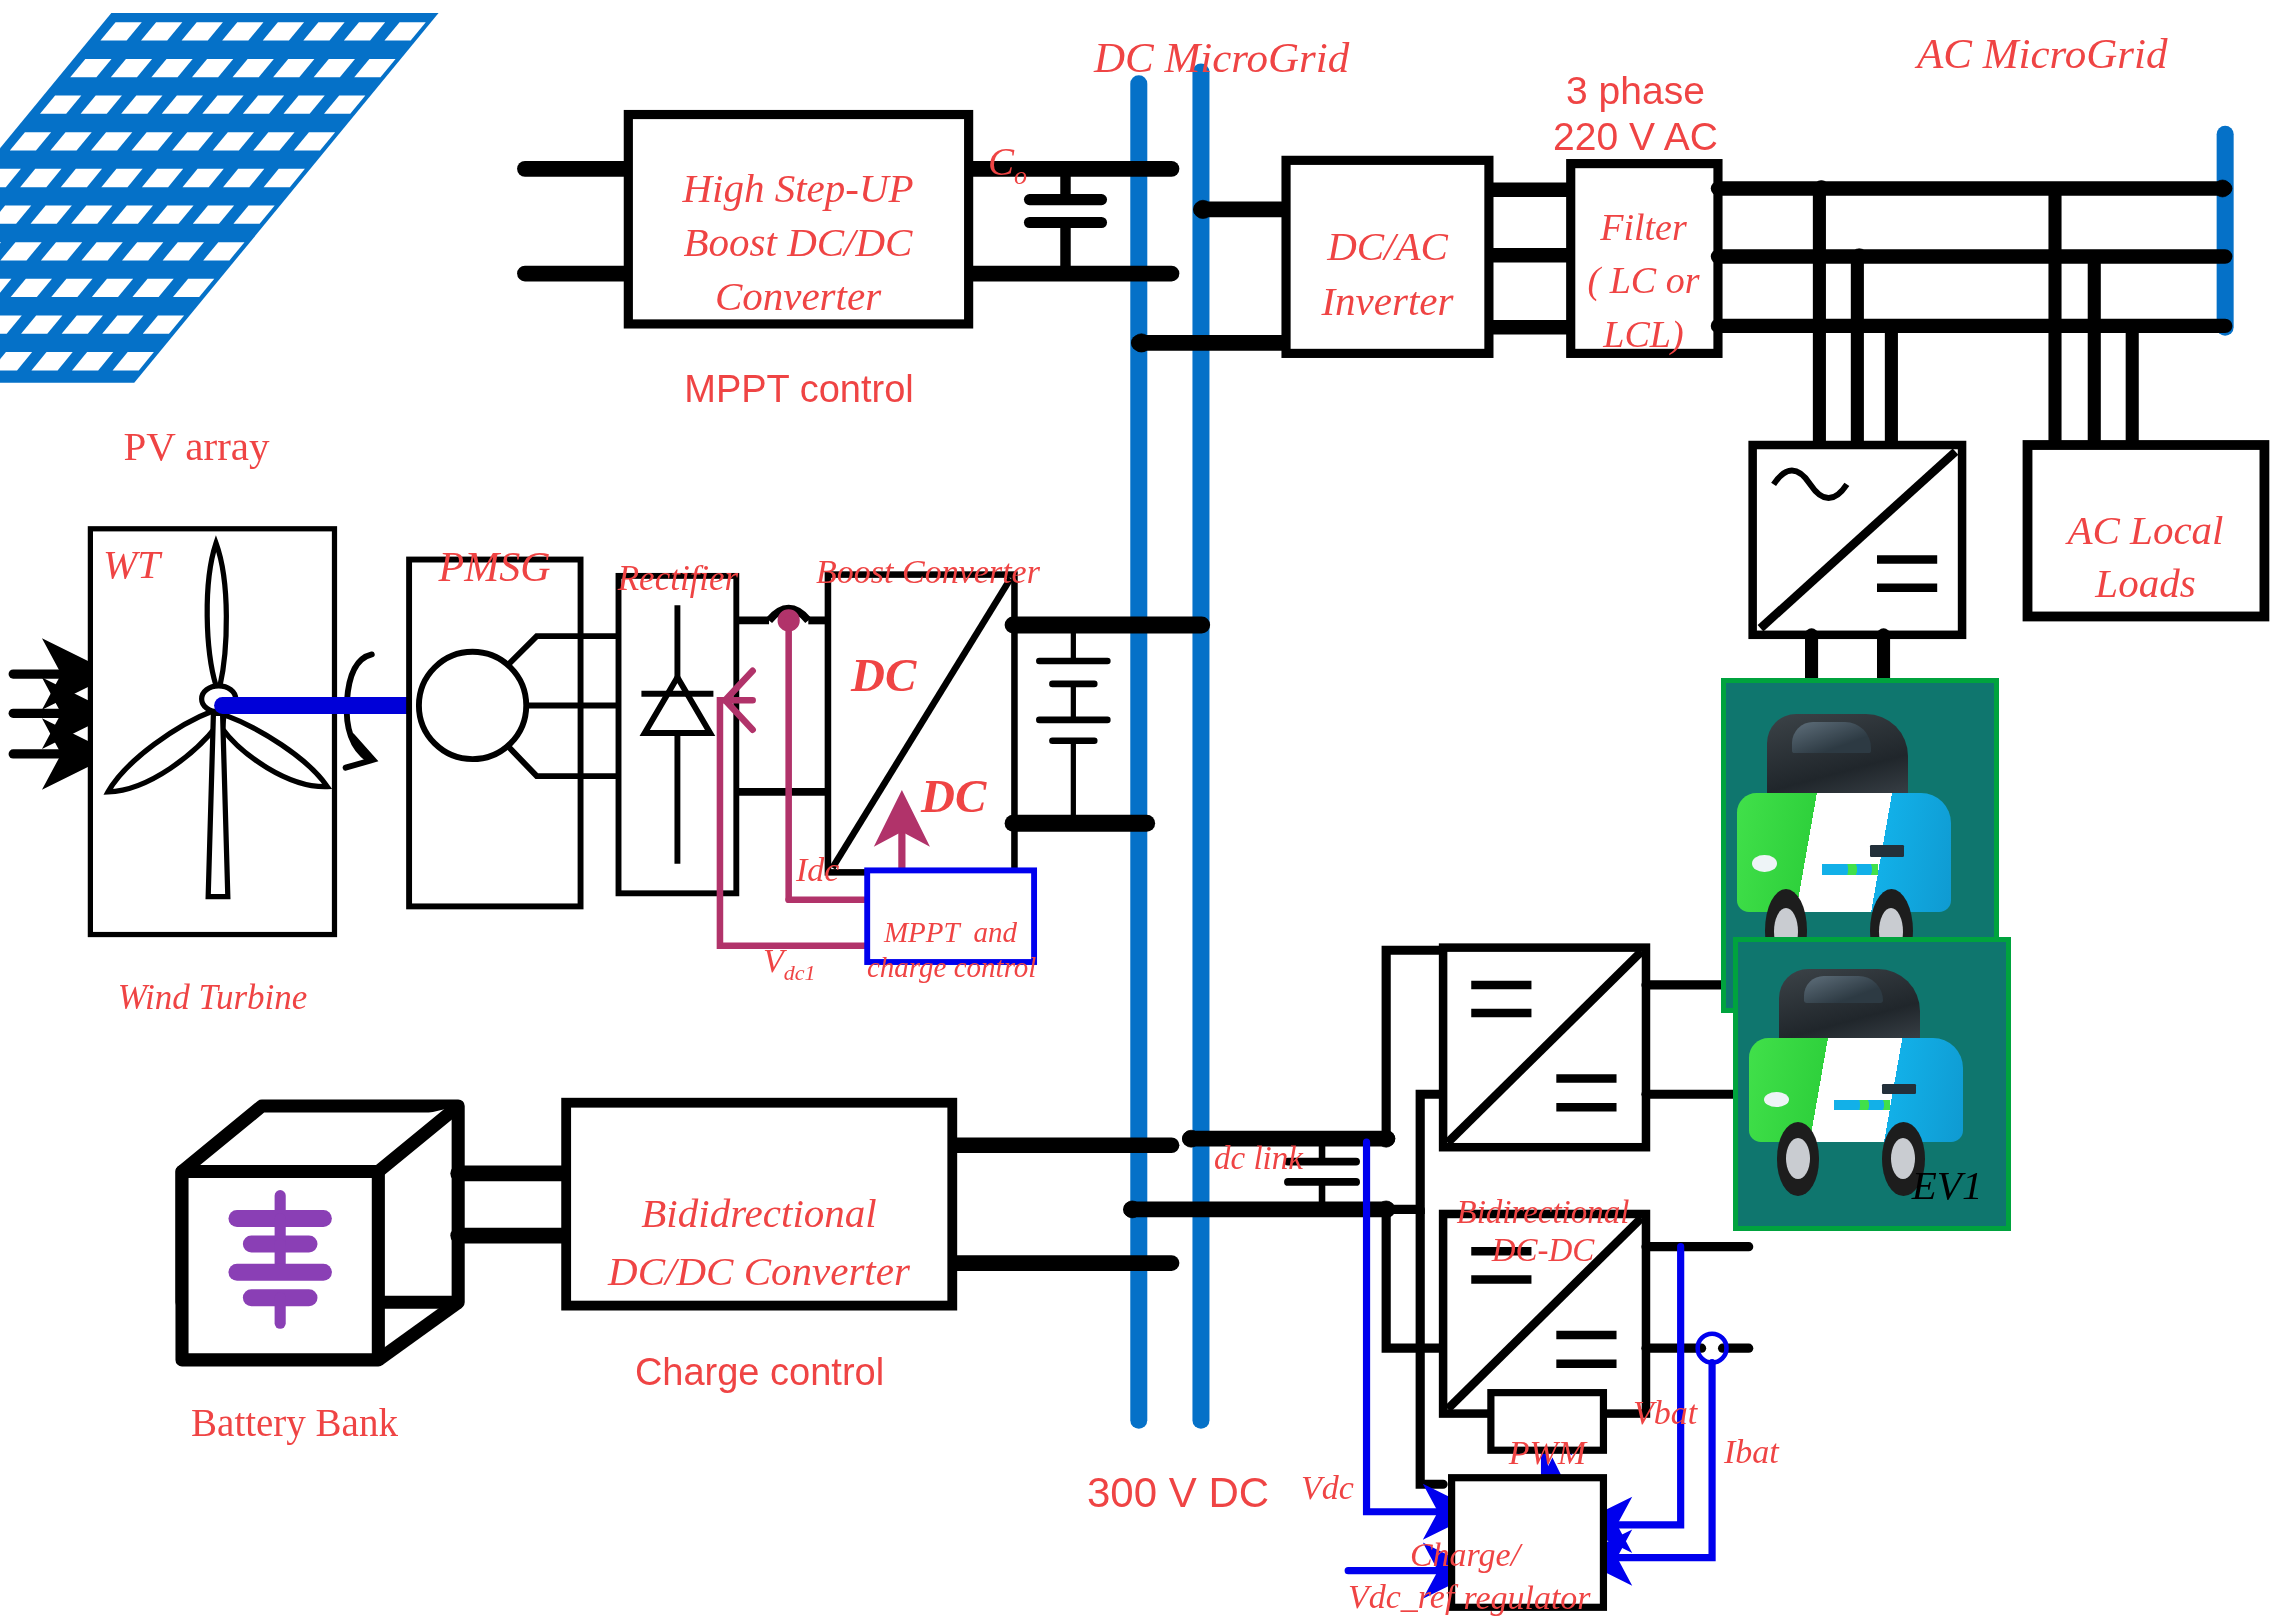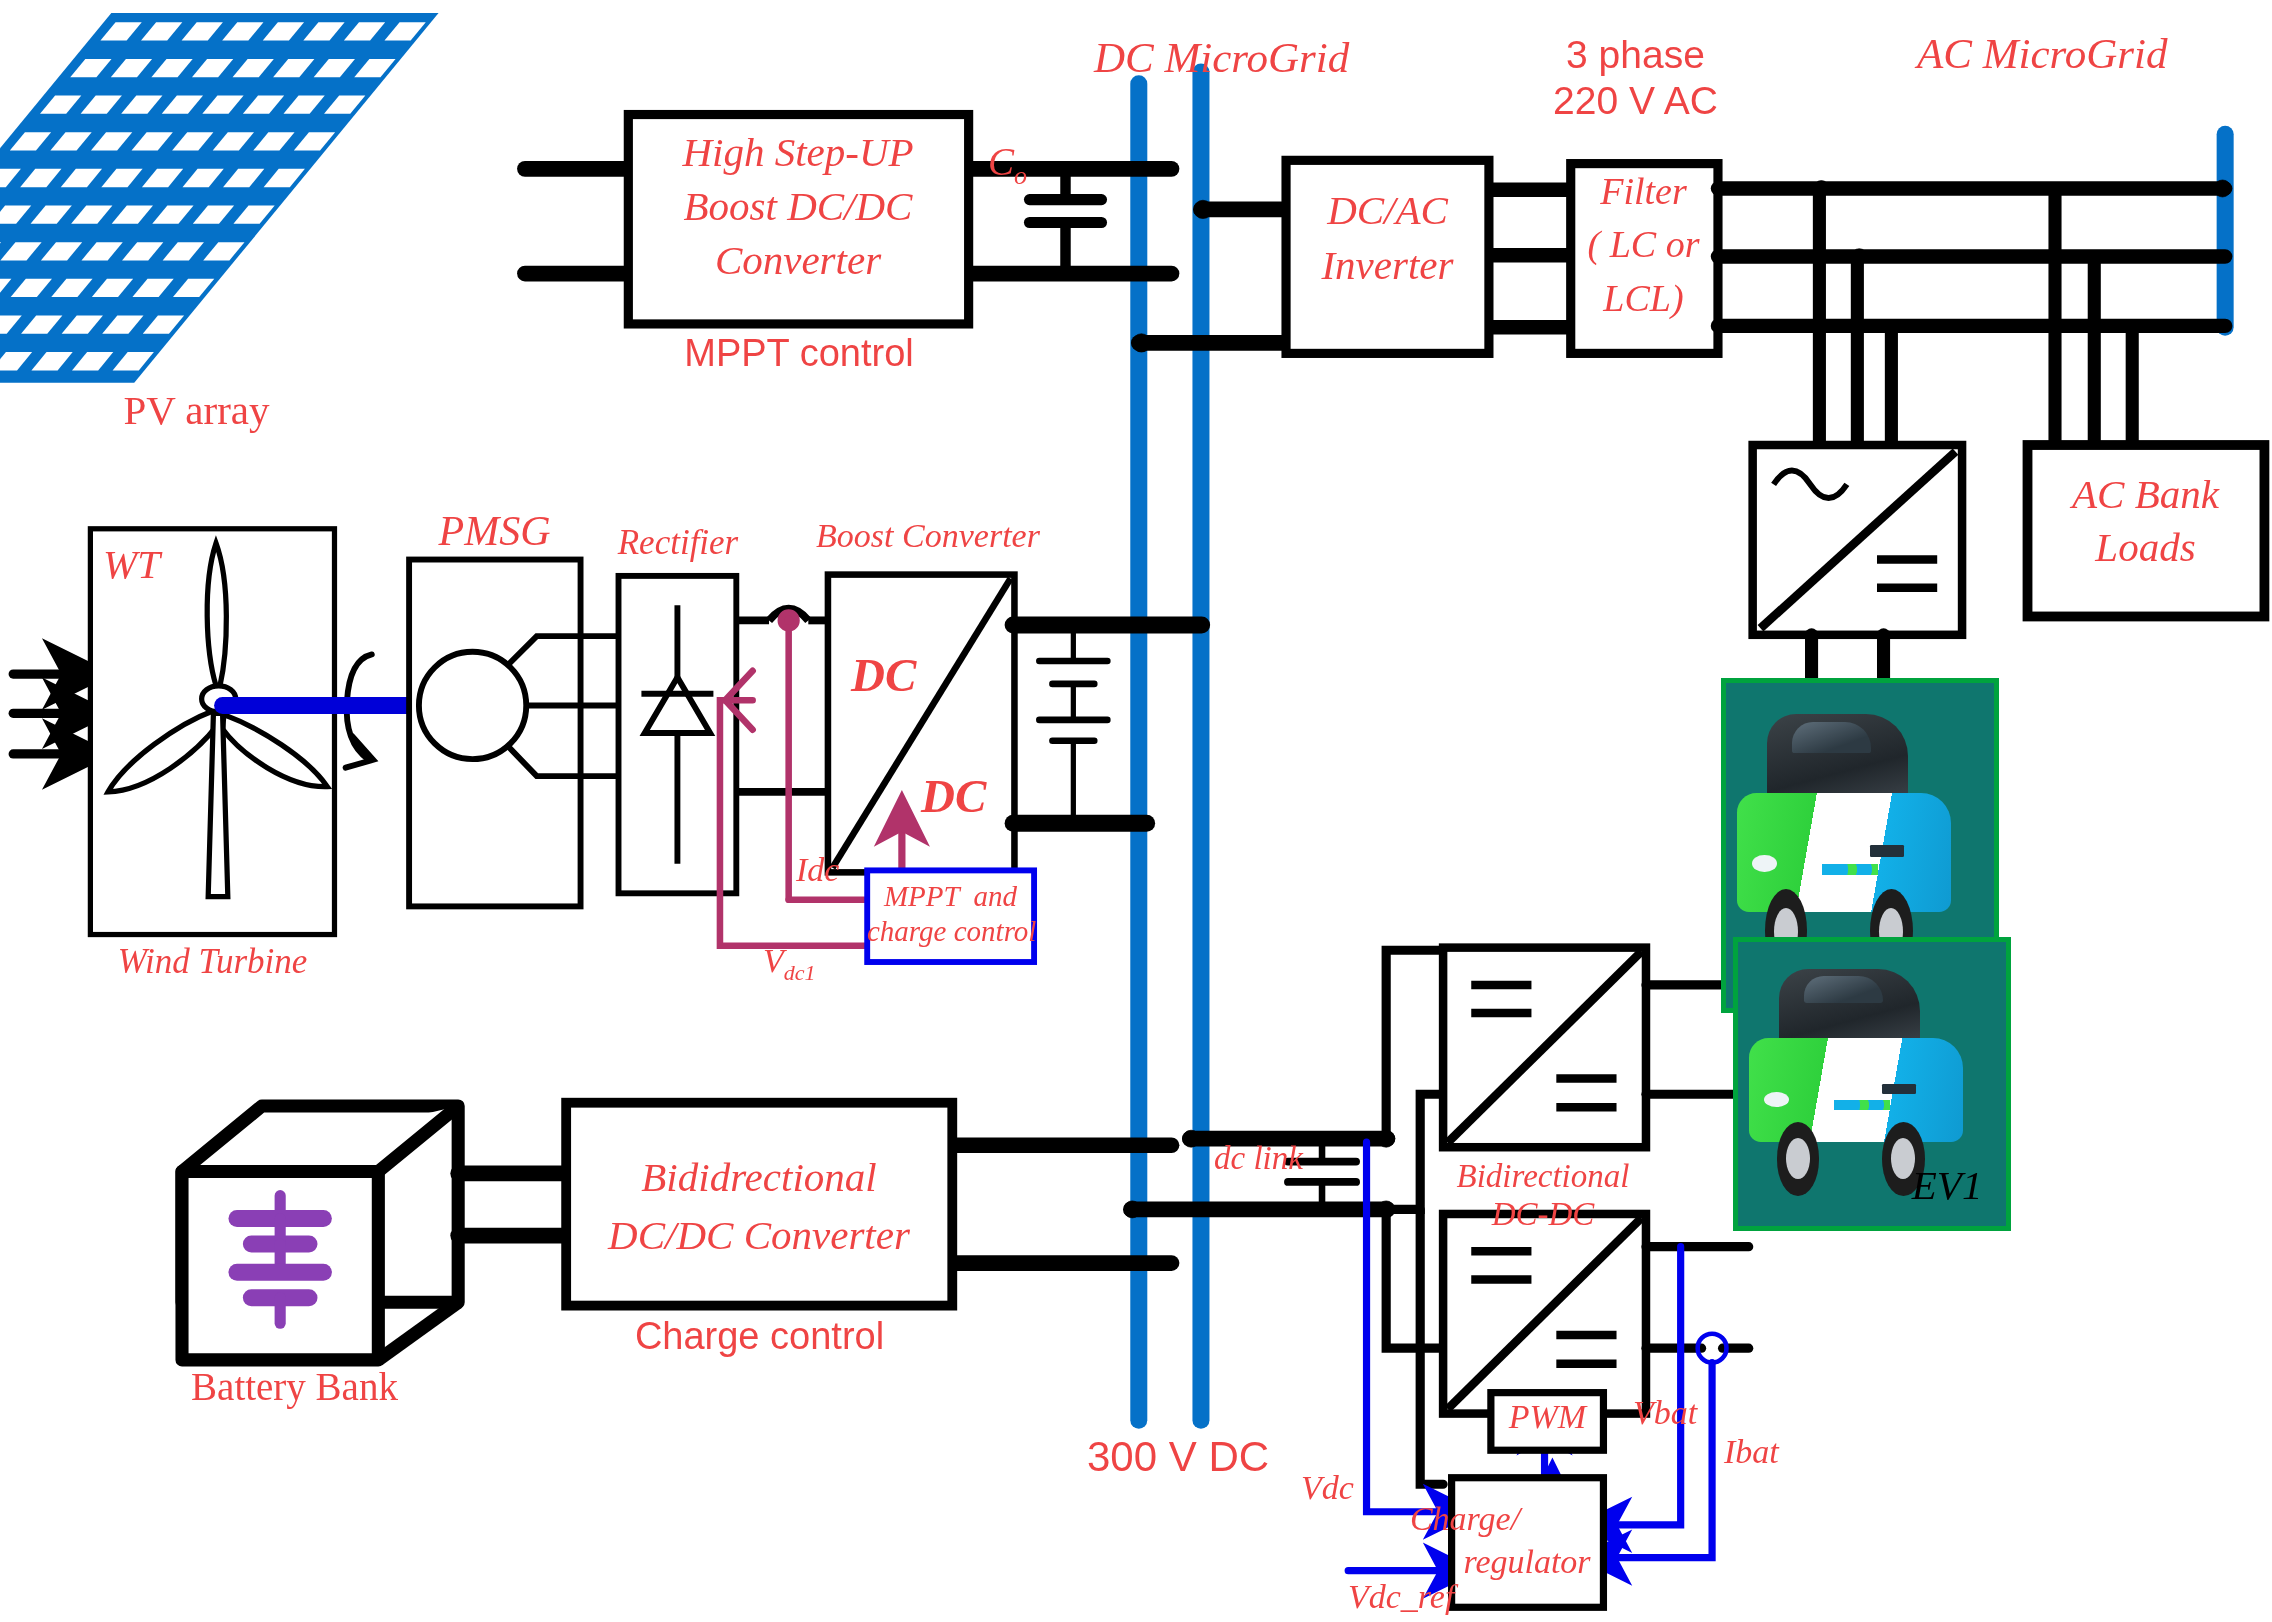--- a/index.html
+++ b/index.html
@@ -9,21 +9,21 @@
     width:2273px;height:1623px;
     background:#ffffff;
     font-family:"Liberation Serif", serif;
     overflow:hidden;
   }
   svg#canvas{position:absolute;left:0;top:0;width:2273px;height:1623px;}
   .lbl{position:absolute;white-space:pre;color:#ef4444;}
   .serif-it{font-family:"Liberation Serif",serif;font-style:italic;}
   .serif-rg{font-family:"Liberation Serif",serif;font-style:normal;}
   .sans-rg{font-family:"Liberation Sans",sans-serif;font-style:normal;}
-  .ctr{text-align:center;}
+  .ctr{text-align:center;margin-top:36px;}
 
   
   .evbox{position:absolute;border:5.9px solid #00a33e;background:#0f766e;box-sizing:border-box;}
   .evcar{position:absolute;left:4%;top:8%;width:80%;height:76%;}
   .car-body{position:absolute;left:0;top:34%;width:100%;height:48%;
      background:linear-gradient(100deg,#41e04a 0%,#2fd13c 34%,#ffffff 34%,#ffffff 66%,#12b0e8 66%,#0f9ad1 100%);
      border-radius:19.6px 30px 11.8px 11.8px;}
   .car-cabin{position:absolute;left:14%;top:2%;width:66%;height:42%;
      background:linear-gradient(165deg,#3c4348 0%,#20262b 55%,#454d54 100%);
      border-radius:29px 42px 3.9px 3.9px;}
@@ -458,21 +458,21 @@
 
 <div class="lbl serif-it" style="left:1917px;top:29px;font-size:43px;">AC MicroGrid</div>
 
 <div class="lbl serif-it ctr" style="left:1286px;top:186px;width:203px;font-size:41px;">DC/AC</div>
 <div class="lbl serif-it ctr" style="left:1286px;top:241px;width:203px;font-size:41px;">Inverter</div>
 
 <div class="lbl serif-it ctr" style="left:1570px;top:169px;width:147px;font-size:38px;">Filter</div>
 <div class="lbl serif-it ctr" style="left:1570px;top:222px;width:147px;font-size:38px;">( LC or</div>
 <div class="lbl serif-it ctr" style="left:1570px;top:276px;width:147px;font-size:38px;">LCL)</div>
 
-<div class="lbl serif-it ctr" style="left:2027px;top:470px;width:237px;font-size:41px;">AC Bank</div>
+<div class="lbl serif-it ctr" style="left:2027px;top:470px;width:237px;font-size:41px;">AC Local</div>
 <div class="lbl serif-it ctr" style="left:2027px;top:523px;width:237px;font-size:41px;">Loads</div>
 
 <div class="lbl serif-it" style="left:103px;top:540px;font-size:41px;">WT</div>
 <div class="lbl serif-it ctr" style="left:72px;top:942px;width:281px;font-size:35px;">Wind Turbine</div>
 
 <div class="lbl serif-it ctr" style="left:409px;top:507px;width:171px;font-size:42px;">PMSG</div>
 <div class="lbl serif-it ctr" style="left:601px;top:523px;width:154px;font-size:35px;">Rectifier</div>
 <div class="lbl serif-it ctr" style="left:797px;top:517px;width:262px;font-size:34px;">Boost Converter</div>
 
 <div class="lbl serif-it" style="left:851px;top:648px;font-size:47px;font-weight:bold;">DC</div>

